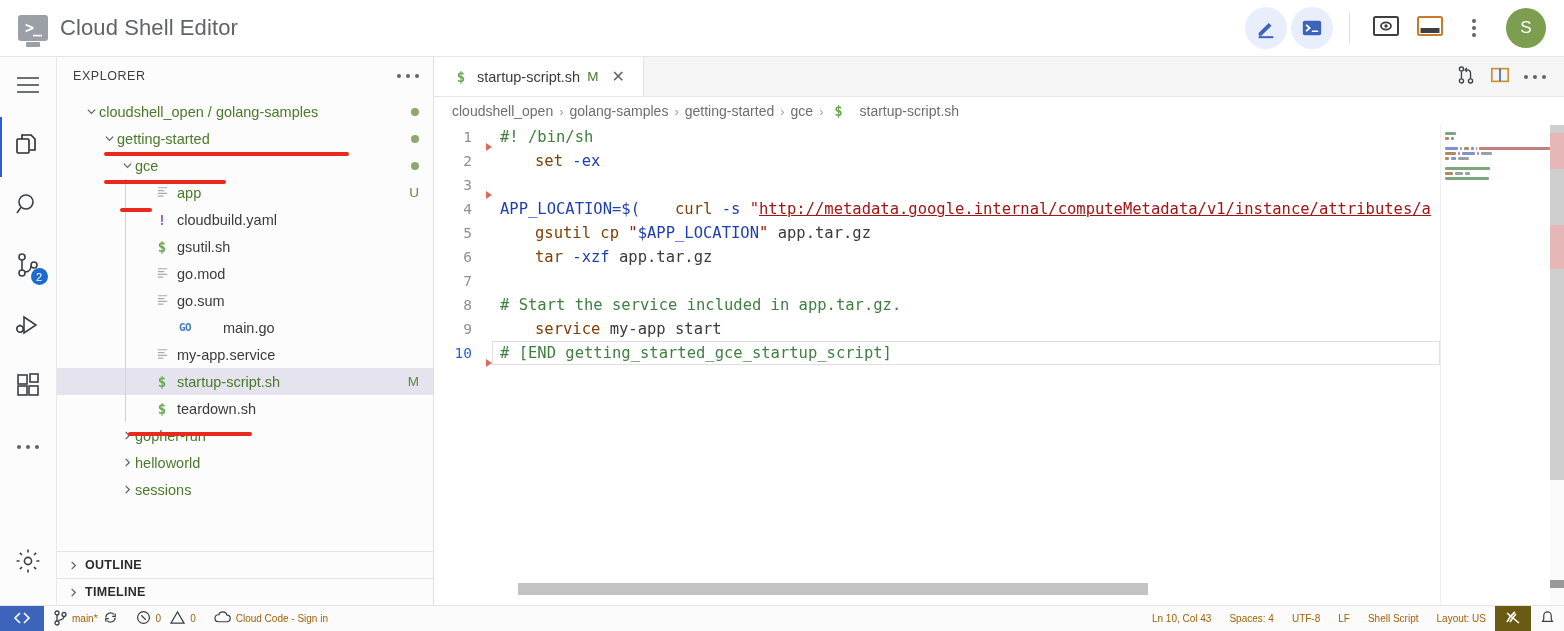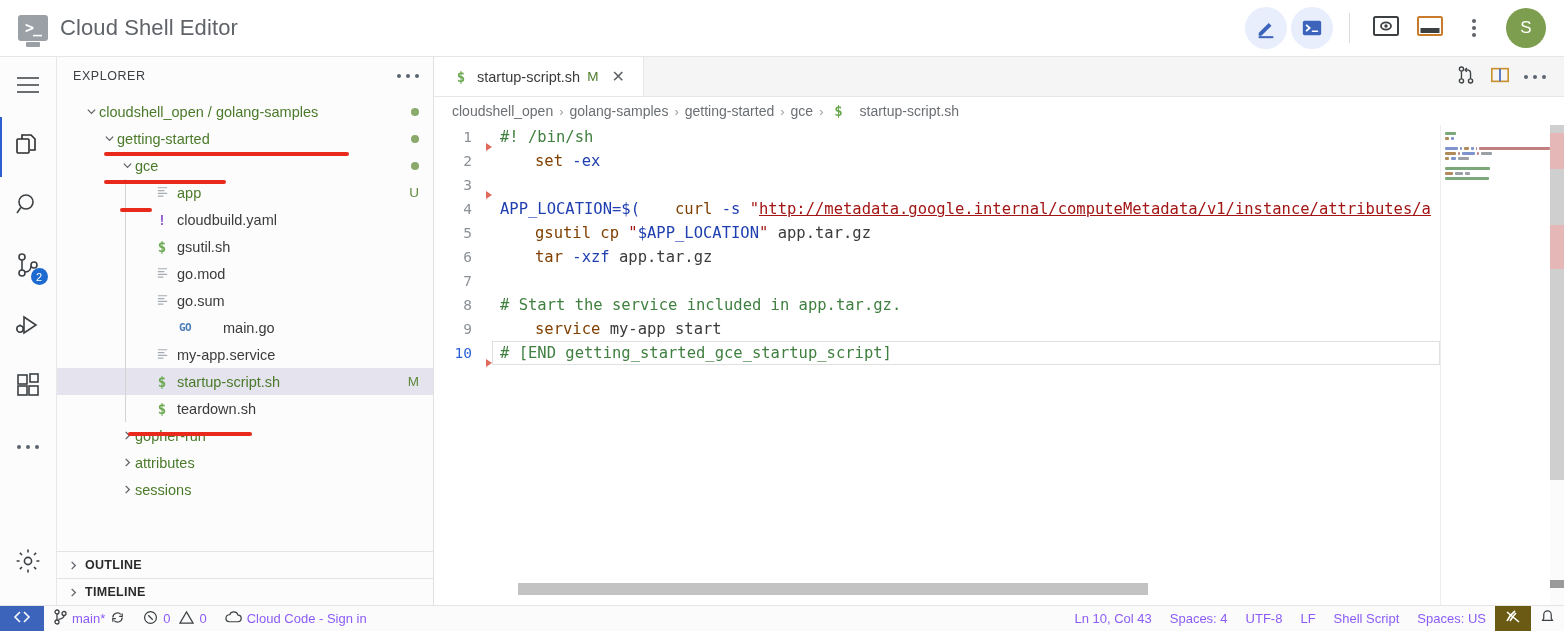--- a/index.html
+++ b/index.html
@@ -191,21 +191,21 @@
     position: absolute; right: 0; width: 14px; background: #e6b7b7;
   }
   .scroll-h {
     position: absolute; left: 58px; bottom: 10px; height: 12px; background: #c3c3c3;
   }
 
   
   .statusbar {
     position: absolute; left: 0; bottom: 0; width: 1564px; height: 26px;
     background: #fbfbfb; border-top: 1px solid #e4e4e4;
-    display: flex; align-items: center; font-size: 13px; color: #8b5cf6;
+    display: flex; align-items: center; font-size: 10px; color: #a16207;
   }
   .sb-remote {
     width: 44px; height: 26px; background: #3c64bb; color: #fff;
     display: flex; align-items: center; justify-content: center;
   }
   .st-item { display: flex; align-items: center; gap: 5px; padding: 0 9px; height: 26px; }
   .st-right { margin-left: auto; display: flex; align-items: center; }
   .st-badge { background: #6b5a14; width: 36px; height: 26px;
               display: flex; align-items: center; justify-content: center; }
 </style>
@@ -452,21 +452,21 @@
             </svg>
           </span>
           <span class="row-label mod-green">gopher-run</span>
         </div>
         <div class="row" style="padding-left: 62px;">
           <span class="chev">
             <svg width="11" height="11" viewBox="0 0 12 12" fill="none" stroke="#5f6368" stroke-width="1.4">
               <path d="M4 2l4 4-4 4"></path>
             </svg>
           </span>
-          <span class="row-label mod-green">attributes</span>
+          <span class="row-label mod-green">helloworld</span>
         </div>
         <div class="row" style="padding-left: 62px;">
           <span class="chev">
             <svg width="11" height="11" viewBox="0 0 12 12" fill="none" stroke="#5f6368" stroke-width="1.4">
               <path d="M4 2l4 4-4 4"></path>
             </svg>
           </span>
           <span class="row-label mod-green">sessions</span>
         </div>
       </div>
@@ -641,21 +641,21 @@
       </span>
       <span>Cloud Code - Sign in</span>
     </div>
 
     <div class="st-right" id="st-right">
         <div class="st-item">Ln 10, Col 43</div>
         <div class="st-item">Spaces: 4</div>
         <div class="st-item">UTF-8</div>
         <div class="st-item">LF</div>
         <div class="st-item">Shell Script</div>
-        <div class="st-item">Spaces: US</div>
+        <div class="st-item">Layout: US</div>
         <div class="st-badge" style="background: rgb(107, 90, 20);">
           <span><svg width="18" height="18" viewBox="0 0 18 18" fill="none" stroke="#fff" stroke-width="1.6">
               <path d="M3 13c2-4 4-7 8-10M6 13c2-3 3-5 6-8"></path>
               <path d="M3 4l12 10"></path>
             </svg></span>
         </div>
         <div class="st-item">
           <span><svg width="15" height="16" viewBox="0 0 16 17" fill="none" stroke="#3c4043" stroke-width="1.3">
               <path d="M8 2a4 4 0 0 0-4 4v4l-1.2 2h10.4L12 10V6a4 4 0 0 0-4-4z"></path>
             </svg></span>

